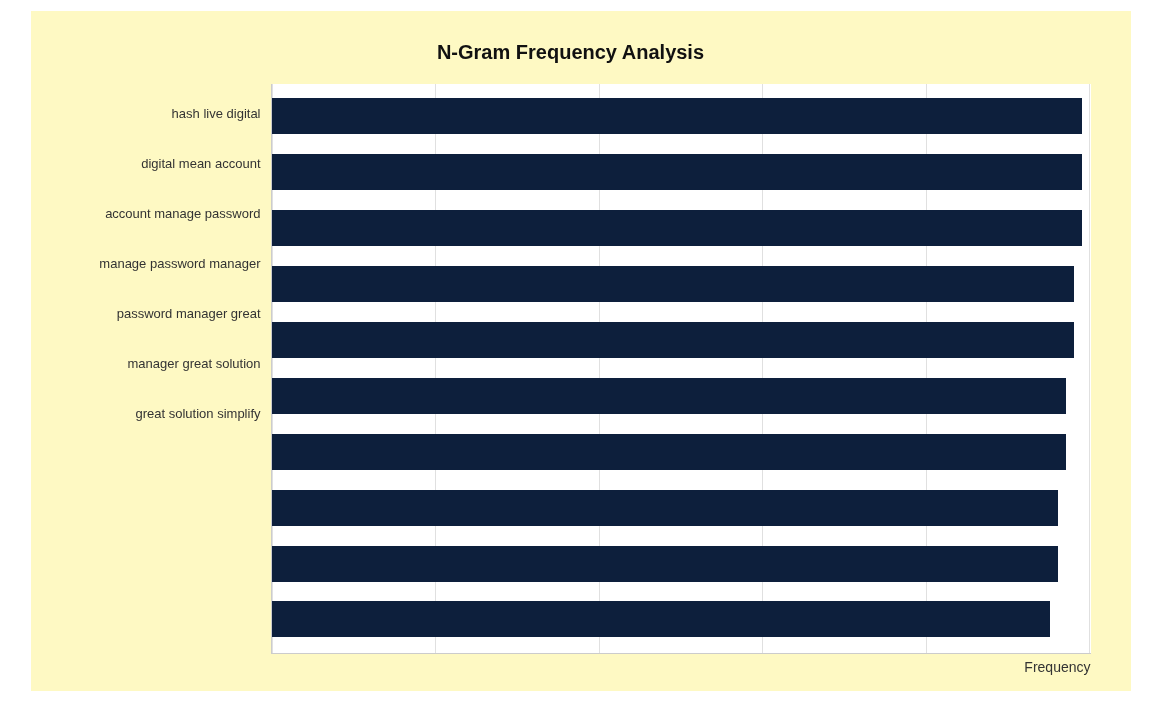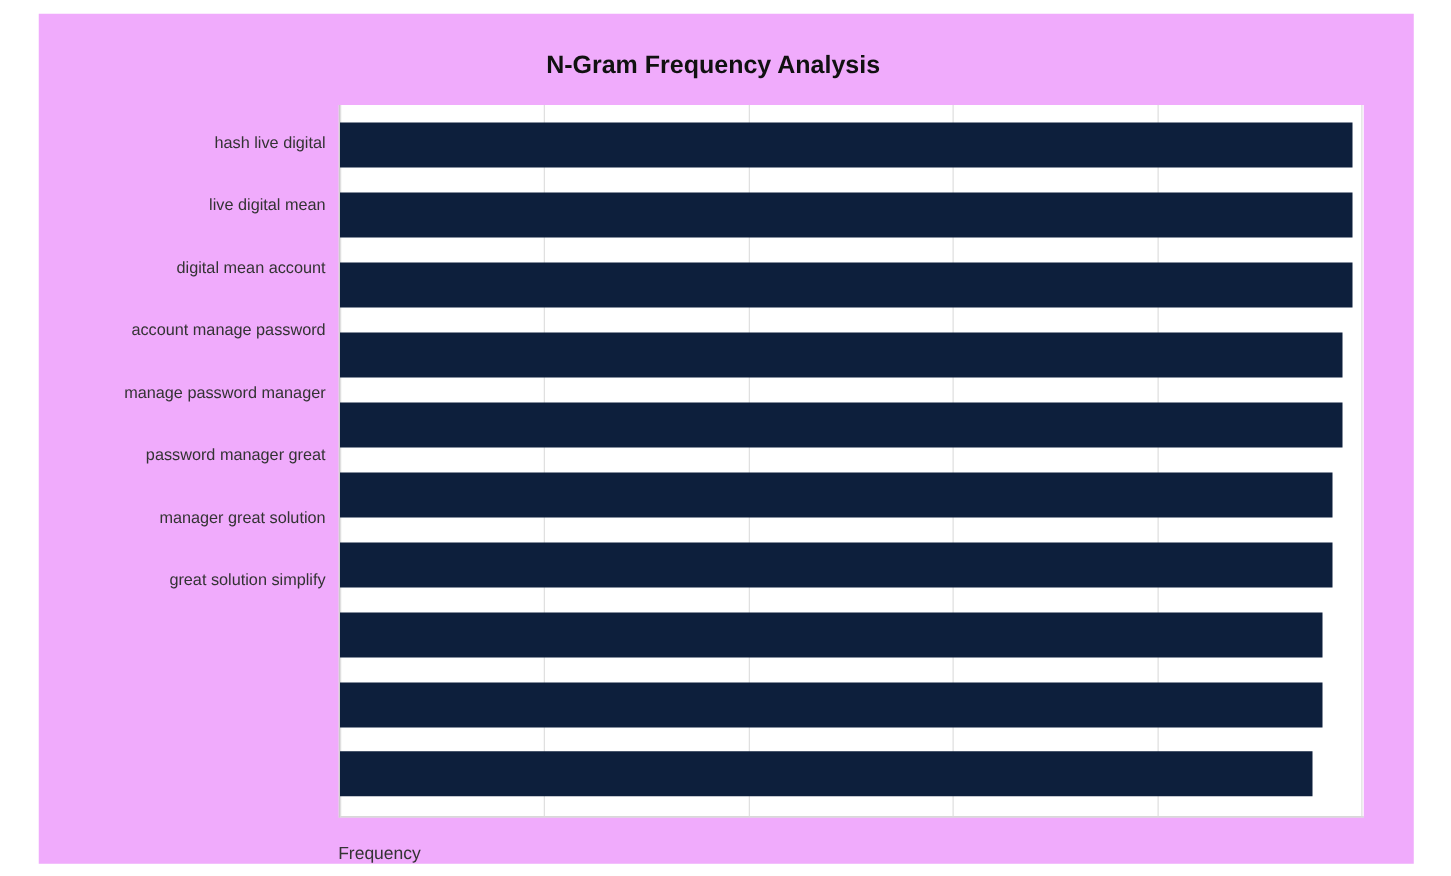--- a/index.html
+++ b/index.html
@@ -12,21 +12,21 @@
       height: 701px;
       background: #ffffff;
       font-family: Arial, sans-serif;
       display: flex;
       align-items: center;
       justify-content: center;
     }
     .chart-container {
       width: 1100px;
       height: 680px;
-      background: #f0abfc;
+      background: #fef9c3;
       padding: 30px 40px 60px 20px;
       position: relative;
     }
     .chart-title {
       text-align: center;
       font-size: 20px;
       font-weight: bold;
       color: #111;
       margin-bottom: 20px;
     }
@@ -97,37 +97,36 @@
       padding-top: 5px;
       justify-content: space-between;
       padding-right: 0px;
     }
     .x-tick {
       font-size: 13px;
       color: #333;
       text-align: center;
     }
     .x-axis-label {
-      text-align: left;
+      text-align: right;
       font-size: 14px;
       color: #333;
-      margin-top: 20px;
+      margin-top: 5px;
       margin-left: 220px;
     }
   </style>
 </head>
 <body>
 
 <div class="chart-container">
   <div class="chart-title">N-Gram Frequency Analysis</div>
 
   <div class="chart-area">
     <div class="y-axis" id="y-axis">
         <div class="y-label">hash live digital</div>
-        <div class="y-label">live digital mean</div>
         <div class="y-label">digital mean account</div>
         <div class="y-label">account manage password</div>
         <div class="y-label">manage password manager</div>
         <div class="y-label">password manager great</div>
         <div class="y-label">manager great solution</div>
         <div class="y-label">great solution simplify</div>
       </div>
     <div class="bars-wrapper">
       <div class="grid-lines">
         <div class="grid-line"></div>

